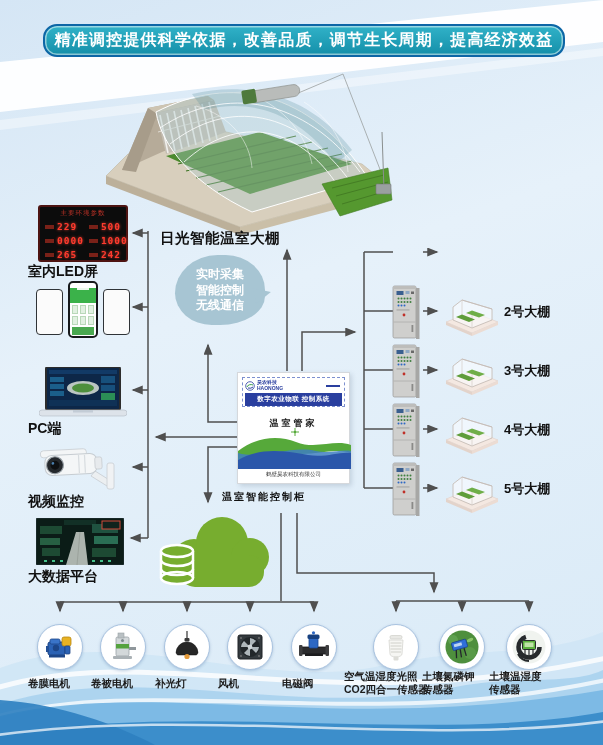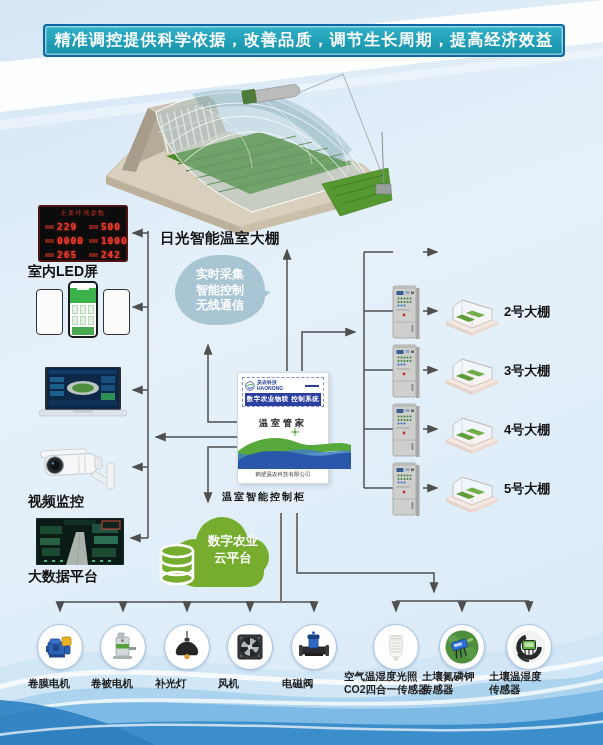--- a/index.html
+++ b/index.html
@@ -4,21 +4,21 @@
 <style>
   html,body{margin:0;padding:0;background:#fff;}
   #stage{position:relative;width:603px;height:745px;overflow:hidden;
     font-family:"Liberation Sans","DejaVu Sans",sans-serif;
     background:linear-gradient(160deg,#d5e6f5 0%,#e6f1fa 40%,#d9eaf7 100%);}
   .abs{position:absolute;}
   svg{display:block;}
   
   .banner{position:absolute;left:43px;top:24px;width:518px;height:29px;
     background:linear-gradient(#31b2c8,#148fa9);
-    border:2px solid #0d66a6;border-radius:4px;
+    border:2px solid #0d66a6;border-radius:14px;
     box-shadow:inset 0 0 0 1.5px rgba(255,255,255,.5);
     color:#fff;font-weight:700;font-size:16px;letter-spacing:1.2px;
     line-height:28px;text-align:center;}
   
   .lbl{position:absolute;text-align:left;color:#111;font-weight:700;}
   .lbl14{font-size:14px;}
   .lbl-main{font-size:14.5px;letter-spacing:.5px;}
   .lbl-box{font-size:10px;letter-spacing:2px;}
   .lbl-row{font-size:13px;}
   .lbl-ico{font-size:10.5px;font-weight:600;line-height:12.5px;white-space:pre-line;color:#1c1c1c;}
@@ -38,21 +38,21 @@
   .ph .ln{height:2px;background:#c7ccd1;margin:3px 4px;border-radius:1px;}
   .ph.mid{left:32px;top:0;width:30px;height:57px;border:2px solid #17191b;border-radius:5px;overflow:hidden;background:#fff;}
   .ph-head{height:15px;background:#3bb24a;}
   .ph-head i{display:block;width:12px;height:2px;background:#fff;opacity:.9;margin:5px auto 0;}
   .ph-grid{display:grid;grid-template-columns:1fr 1fr 1fr;gap:2px;padding:2px;}
   .ph-grid i{display:block;height:7px;background:#e2f1e2;border:.5px solid #b9d8b9;}
   .ph-grid .big{grid-column:1 / 4;height:8px;background:#49a84f;border:none;}
   
   .bigdata{position:absolute;left:36px;top:518px;width:88px;height:47px;}
   
-  .cbox{position:absolute;left:237px;top:372px;width:92px;height:112px;background:#fff;
+  .cbox{position:absolute;left:237px;top:372px;width:113px;height:112px;background:#fff;
     border:1px solid #d5d8dc;box-shadow:1.5px 2px 5px rgba(40,60,90,.18);box-sizing:border-box;}
   .cbox-dash{position:absolute;left:4px;top:4px;right:4px;border:1px dashed #7d90cf;padding:2px 2px 0 2px;}
   .brand-row{display:flex;align-items:center;gap:2px;}
   .brand-txt{color:#2a3f9f;font-size:5px;line-height:5.5px;font-weight:700;}
   .brand-dash{width:14px;height:2px;background:#2a3f9f;margin-left:auto;margin-right:2px;}
   .cbox-strip{margin-top:2px;background:#2a3f9f;color:#fff;font-size:6.5px;font-weight:700;
     text-align:center;padding:2px 0;letter-spacing:.5px;}
   .cbox-title{position:absolute;left:0;top:44px;width:100%;text-align:center;
     font-size:9px;font-weight:700;color:#222;letter-spacing:3px;}
   .cbox-company{position:absolute;left:0;bottom:5px;width:100%;text-align:center;font-size:5.5px;color:#333;}
@@ -267,20 +267,21 @@
       <rect x="11" y="24" width="14" height="5" fill="#1b5f8a"></rect>
     <rect x="62" y="9" width="14" height="7" fill="#17507c"></rect>
       <rect x="62" y="18" width="14" height="6" fill="#17507c"></rect>
       <rect x="62" y="26" width="14" height="8" fill="#2b8f56"></rect>
     <ellipse cx="44" cy="21" rx="16" ry="7" fill="#cfd8cf" opacity="0.9"></ellipse>
     <ellipse cx="44" cy="21" rx="11" ry="4.5" fill="#4e8f3d"></ellipse>
     <rect x="10" y="33" width="68" height="6" fill="#0f3156"></rect>
     <rect x="0" y="43" width="88" height="6" rx="3" fill="#dde3ea" stroke="#b9c2cc" stroke-width="0.7"></rect>
     <rect x="34" y="43" width="20" height="2.5" fill="#c3ccd6"></rect>
   </svg>
+  <div class="lbl lbl14" style="left:28px;top:420px;width:110px;z-index:3">PC端</div>
 
   <svg class="abs" style="left:39px;top:441px;z-index:3" width="88" height="52" viewBox="0 0 88 52">
     <path d="M56,30 L72,40 L68,45 L52,35 Z" fill="#eceff1" stroke="#c6ccd1" stroke-width="0.8"></path>
     <rect x="68" y="22" width="7" height="26" rx="2" fill="#f0f2f4" stroke="#c9ced3" stroke-width="0.8"></rect>
     <g transform="rotate(-3 40 24)">
       <rect x="2" y="8" width="46" height="7" rx="3" fill="#f3f5f6" stroke="#c8cdd2" stroke-width="0.8"></rect>
       <rect x="6" y="13" width="52" height="20" rx="7" fill="#f4f6f7" stroke="#c6ccd1" stroke-width="1"></rect>
       <line x1="40" y1="14" x2="40" y2="32" stroke="#d7dce0" stroke-width="1.2"></line>
       <line x1="46" y1="14" x2="46" y2="32" stroke="#d7dce0" stroke-width="1.2"></line>
       <circle cx="16" cy="23" r="8.5" fill="#24282c" stroke="#9aa2a8" stroke-width="1.2"></circle>
@@ -356,24 +357,20 @@
       <g>
         <rect x="9" y="46" width="32" height="27" fill="#77ad2f"></rect>
         <ellipse cx="25" cy="73" rx="16" ry="6" fill="#77ad2f" stroke="#fff" stroke-width="2.5"></ellipse>
         <path d="M9,55 a16,6 0 0 0 32,0" fill="none" stroke="#fff" stroke-width="2.5"></path>
         <path d="M9,64 a16,6 0 0 0 32,0" fill="none" stroke="#fff" stroke-width="2.5"></path>
         <line x1="9" y1="46" x2="9" y2="73" stroke="#fff" stroke-width="2.5"></line>
         <line x1="41" y1="46" x2="41" y2="73" stroke="#fff" stroke-width="2.5"></line>
         <ellipse cx="25" cy="46" rx="16" ry="6" fill="#77ad2f" stroke="#fff" stroke-width="2.5"></ellipse>
       </g>
     </svg>
-    <div class="cloud-text">
-      <div>数字农业</div>
-      <div>云平台</div>
-    </div>
   </div>
 
   <svg width="0" height="0" style="position:absolute">
     <defs>
       <symbol id="sym-cabinet" viewBox="0 0 28 56">
         <rect x="1" y="2" width="23" height="52" rx="1.5" fill="#cfcfcd" stroke="#979795" stroke-width="0.7"></rect>
         <rect x="24" y="4" width="3.5" height="51" fill="#a7a7a5"></rect>
         <rect x="1" y="2" width="23" height="3" fill="#bdbdbb"></rect>
         <rect x="4.5" y="7" width="7" height="4" fill="#3a5f8f"></rect>
         <rect x="13.5" y="7" width="4" height="3" fill="#8fa8c4"></rect>

